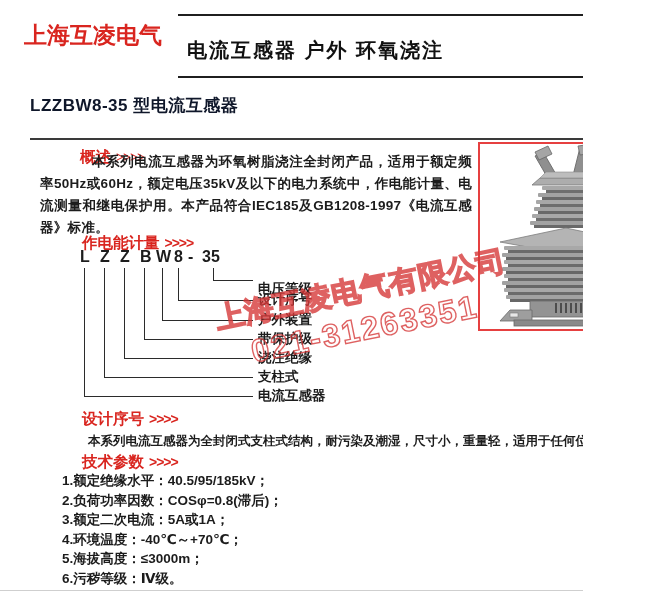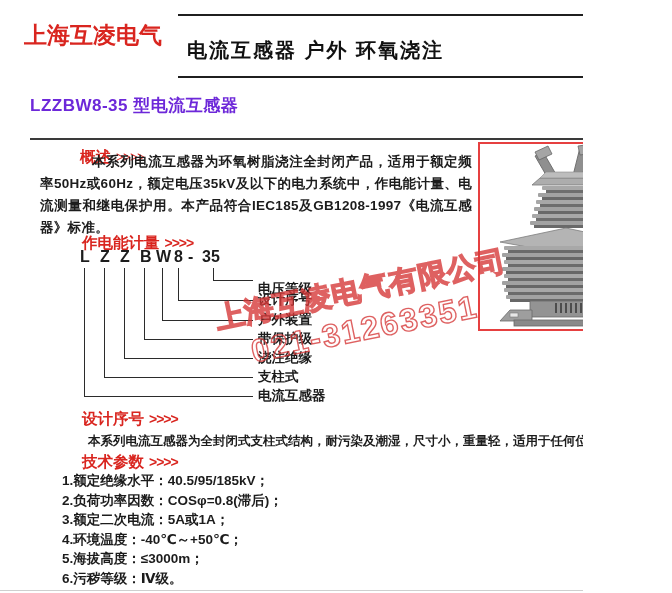--- a/index.html
+++ b/index.html
@@ -17,21 +17,21 @@
   }
   .rule { position:absolute; background:#1f1f1f; height:2px; }
   .rule-top    { left:178px; right:0; top:14px; }
   .rule-title  { left:178px; right:0; top:76px; }
   .doc-title {
     position:absolute; left:187px; top:37px;
     font-size:20px; font-weight:bold; color:#111; letter-spacing:2px;
   }
   .product-heading {
     position:absolute; left:30px; top:94px;
-    font-size:17px; font-weight:bold; color:#6d28d9; letter-spacing:0.5px;
+    font-size:17px; font-weight:bold; color:#0f172a; letter-spacing:0.5px;
   }
   .rule-section { left:30px; width:624px; top:138px; background:#3a3a3a; }
 
   
   .sec-head { position:absolute; font-size:15.5px; font-weight:bold; color:#d9251f; }
   .sec-head .arrows { font-size:14px; margin-left:5px; letter-spacing:-1px; font-weight:bold; }
   .sec-overview  { left:80px; top:147px;font-family:Liberation Serif, serif; }
   .sec-model     { left:82px; top:233px; }
   .sec-structure { left:82px; top:409px; }
   .sec-tech      { left:82px; top:452px; }
@@ -199,19 +199,19 @@
   </div>
   <p class="structure-body">本系列电流互感器为全封闭式支柱式结构，耐污染及潮湿，尺寸小，重量轻，适用于任何位置、任意方向安装。</p>
 
   <div class="sec-head sec-tech">
     <span>技术参数</span><span class="arrows">&gt;&gt;&gt;&gt;</span>
   </div>
   <ul class="tech-list">
     <li>1.额定绝缘水平：40.5/95/185kV；</li>
     <li>2.负荷功率因数：COSφ=0.8(滞后)；</li>
     <li>3.额定二次电流：5A或1A；</li>
-    <li>4.环境温度：-40℃～+50℃；</li>
+    <li>4.环境温度：-40℃～+70℃；</li>
     <li>5.海拔高度：≤3000m；</li>
     <li>6.污秽等级：Ⅳ级。</li>
   </ul>
 
   <div class="rule rule-bottom"></div>
 </div>
 
 </body></html>

